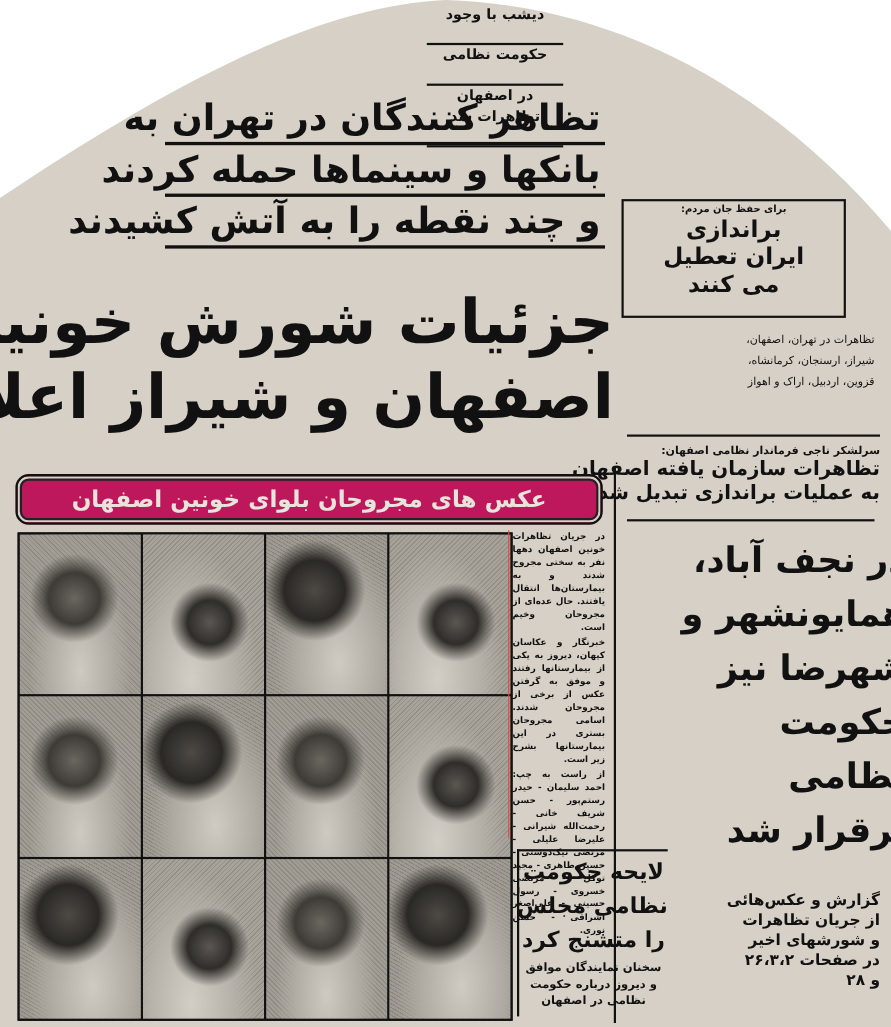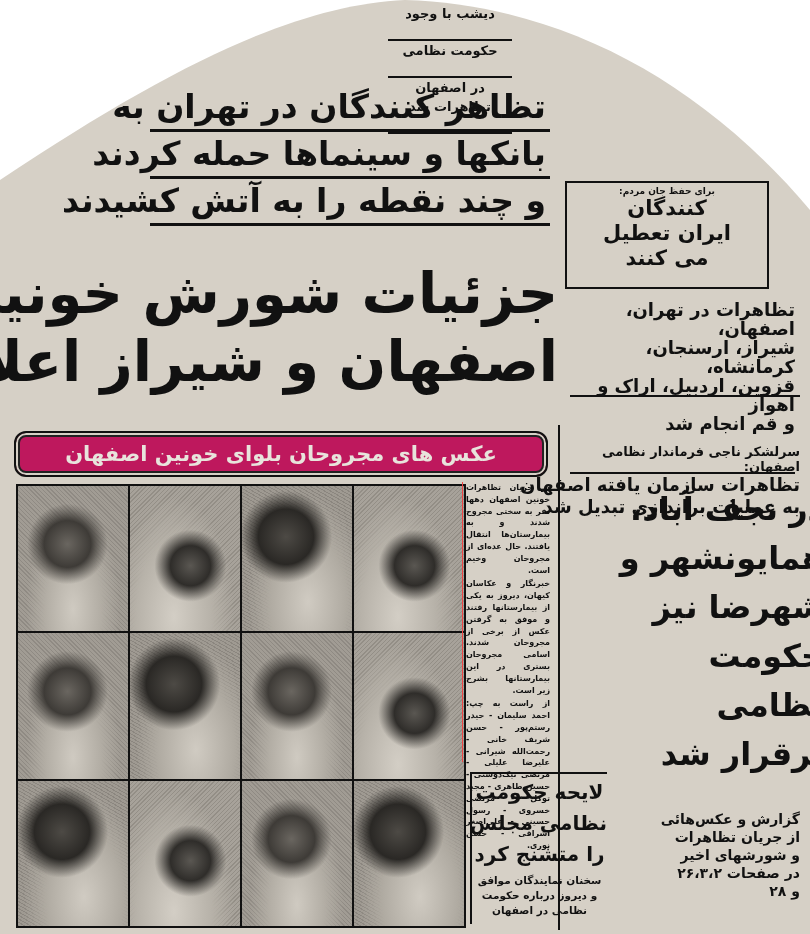--- a/index.html
+++ b/index.html
@@ -36,37 +36,37 @@
     .cinema-box {
       position: absolute; left: 565px; top: 181px; width: 200px; height: 104px;
       border: 2px solid #111; direction: rtl; text-align: center;
     }
     .cinema-box .sub { font-size: 9px; font-weight: bold; margin-top: 3px; }
     .cinema-box .main { font-size: 21px; font-weight: bold; line-height: 25px; }
 
     
     .cities {
       position: absolute; left: 580px; top: 300px; width: 215px;
-      direction: rtl; text-align: right; font-size: 18px; font-weight: bold; line-height: 19px;
+      direction: rtl; text-align: right; font-size: 10px; font-weight: normal; line-height: 19px;
     }
     .rule { position: absolute; height: 2px; background: #111; }
 
     
     .main-head {
       position: absolute; left: 8px; top: 260px; width: 550px;
       direction: rtl; text-align: center;
     }
     .main-head .line { font-weight: bold; font-size: 56px; line-height: 68px; letter-spacing: -2px; white-space: nowrap; }
 
     
     .quote-block {
       position: absolute; left: 565px; top: 405px; width: 235px;
       direction: rtl; text-align: right;
     }
-    .quote-block .sub { font-size: 13px; font-weight: bold; margin-top: 39px; }
+    .quote-block .sub { font-size: 10px; font-weight: bold; }
     .quote-block .main { font-size: 18px; font-weight: bold; line-height: 22px; white-space: nowrap; }
 
     
     .banner {
       position: absolute; left: 14px; top: 431px; width: 530px; height: 42px;
       background: #be185d; border: 2px solid #111; border-radius: 12px;
       box-shadow: inset 0 0 0 2px #d6d0c6, inset 0 0 0 4px #222;
       direction: rtl; text-align: center; color: #e8e4dc;
       font-weight: bold; font-size: 21px; line-height: 42px; white-space: nowrap;
     }
@@ -139,30 +139,29 @@
 </div>
 
 <div class="top-head">
   <div class="line">تظاهر کنندگان در تهران به</div>
   <div class="line">بانکها و سینماها حمله کردند</div>
   <div class="line">و چند نقطه را به آتش کشیدند</div>
 </div>
 
 <div class="cinema-box">
   <div class="sub">برای حفظ جان مردم:</div>
-  <div class="main">کنندگان</div>
+  <div class="main">براندازی</div>
   <div class="main">ایران تعطیل</div>
   <div class="main">می کنند</div>
 </div>
 
 <div class="cities">
   <div>تظاهرات در تهران، اصفهان،</div>
   <div>شیراز، ارسنجان، کرمانشاه،</div>
   <div>قزوین، اردبیل، اراک و اهواز</div>
-  <div>و قم انجام شد</div>
 </div>
 <div class="rule" style="left:570px; top:395px; width:230px;"></div>
 
 <div class="main-head">
   <div class="line">جزئیات شورش خونین</div>
   <div class="line">اصفهان و شیراز اعلام شد</div>
 </div>
 
 <div class="quote-block">
   <div class="sub">سرلشکر ناجی فرماندار نظامی اصفهان:</div>

